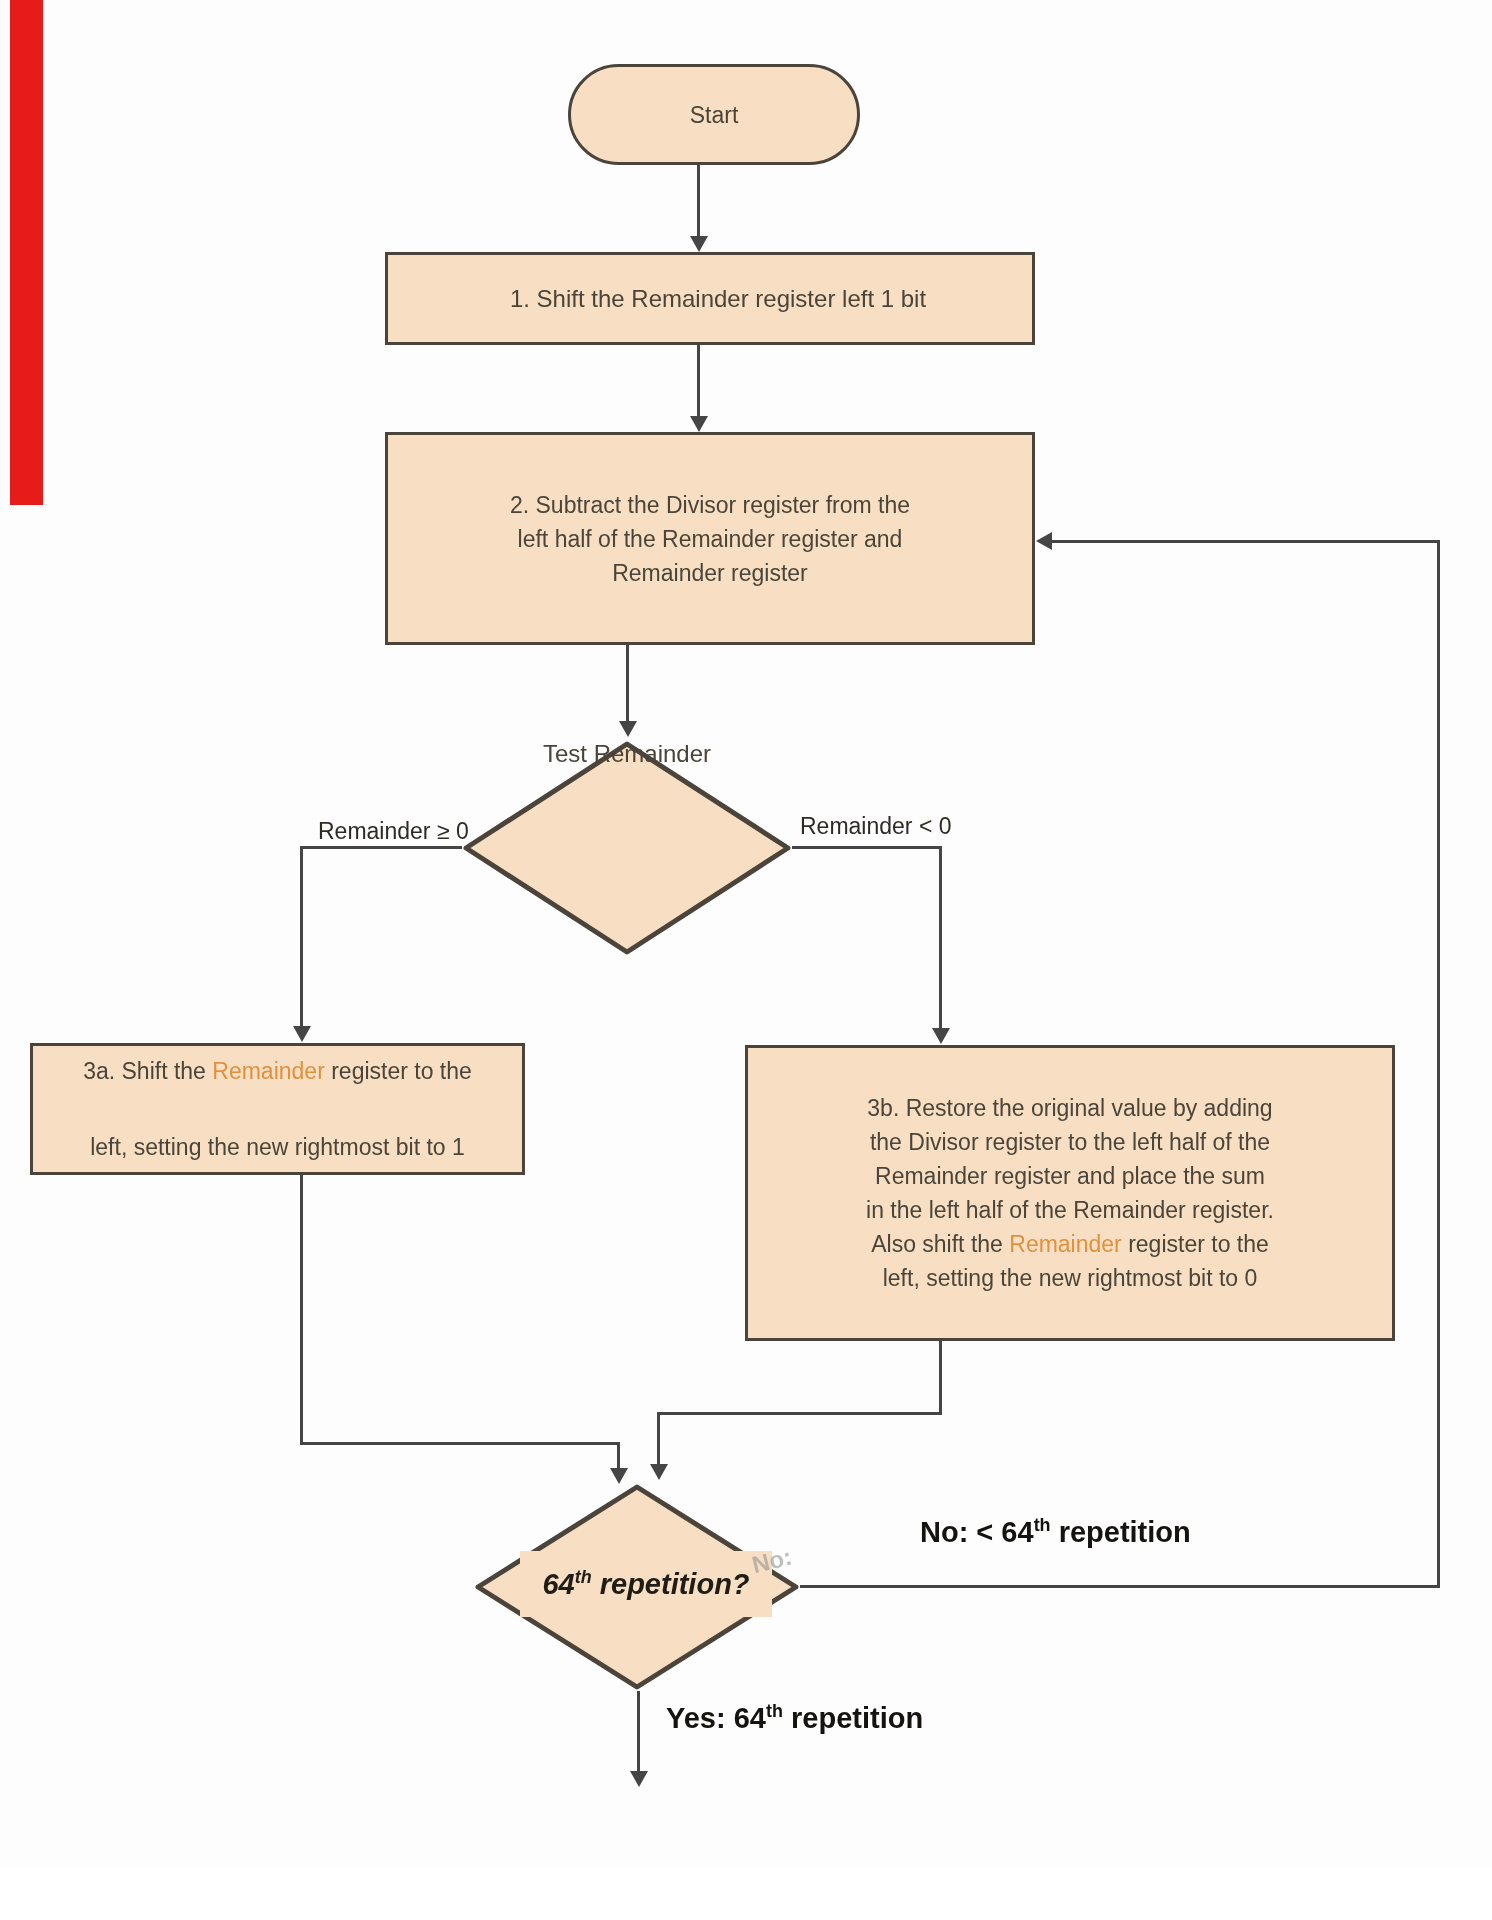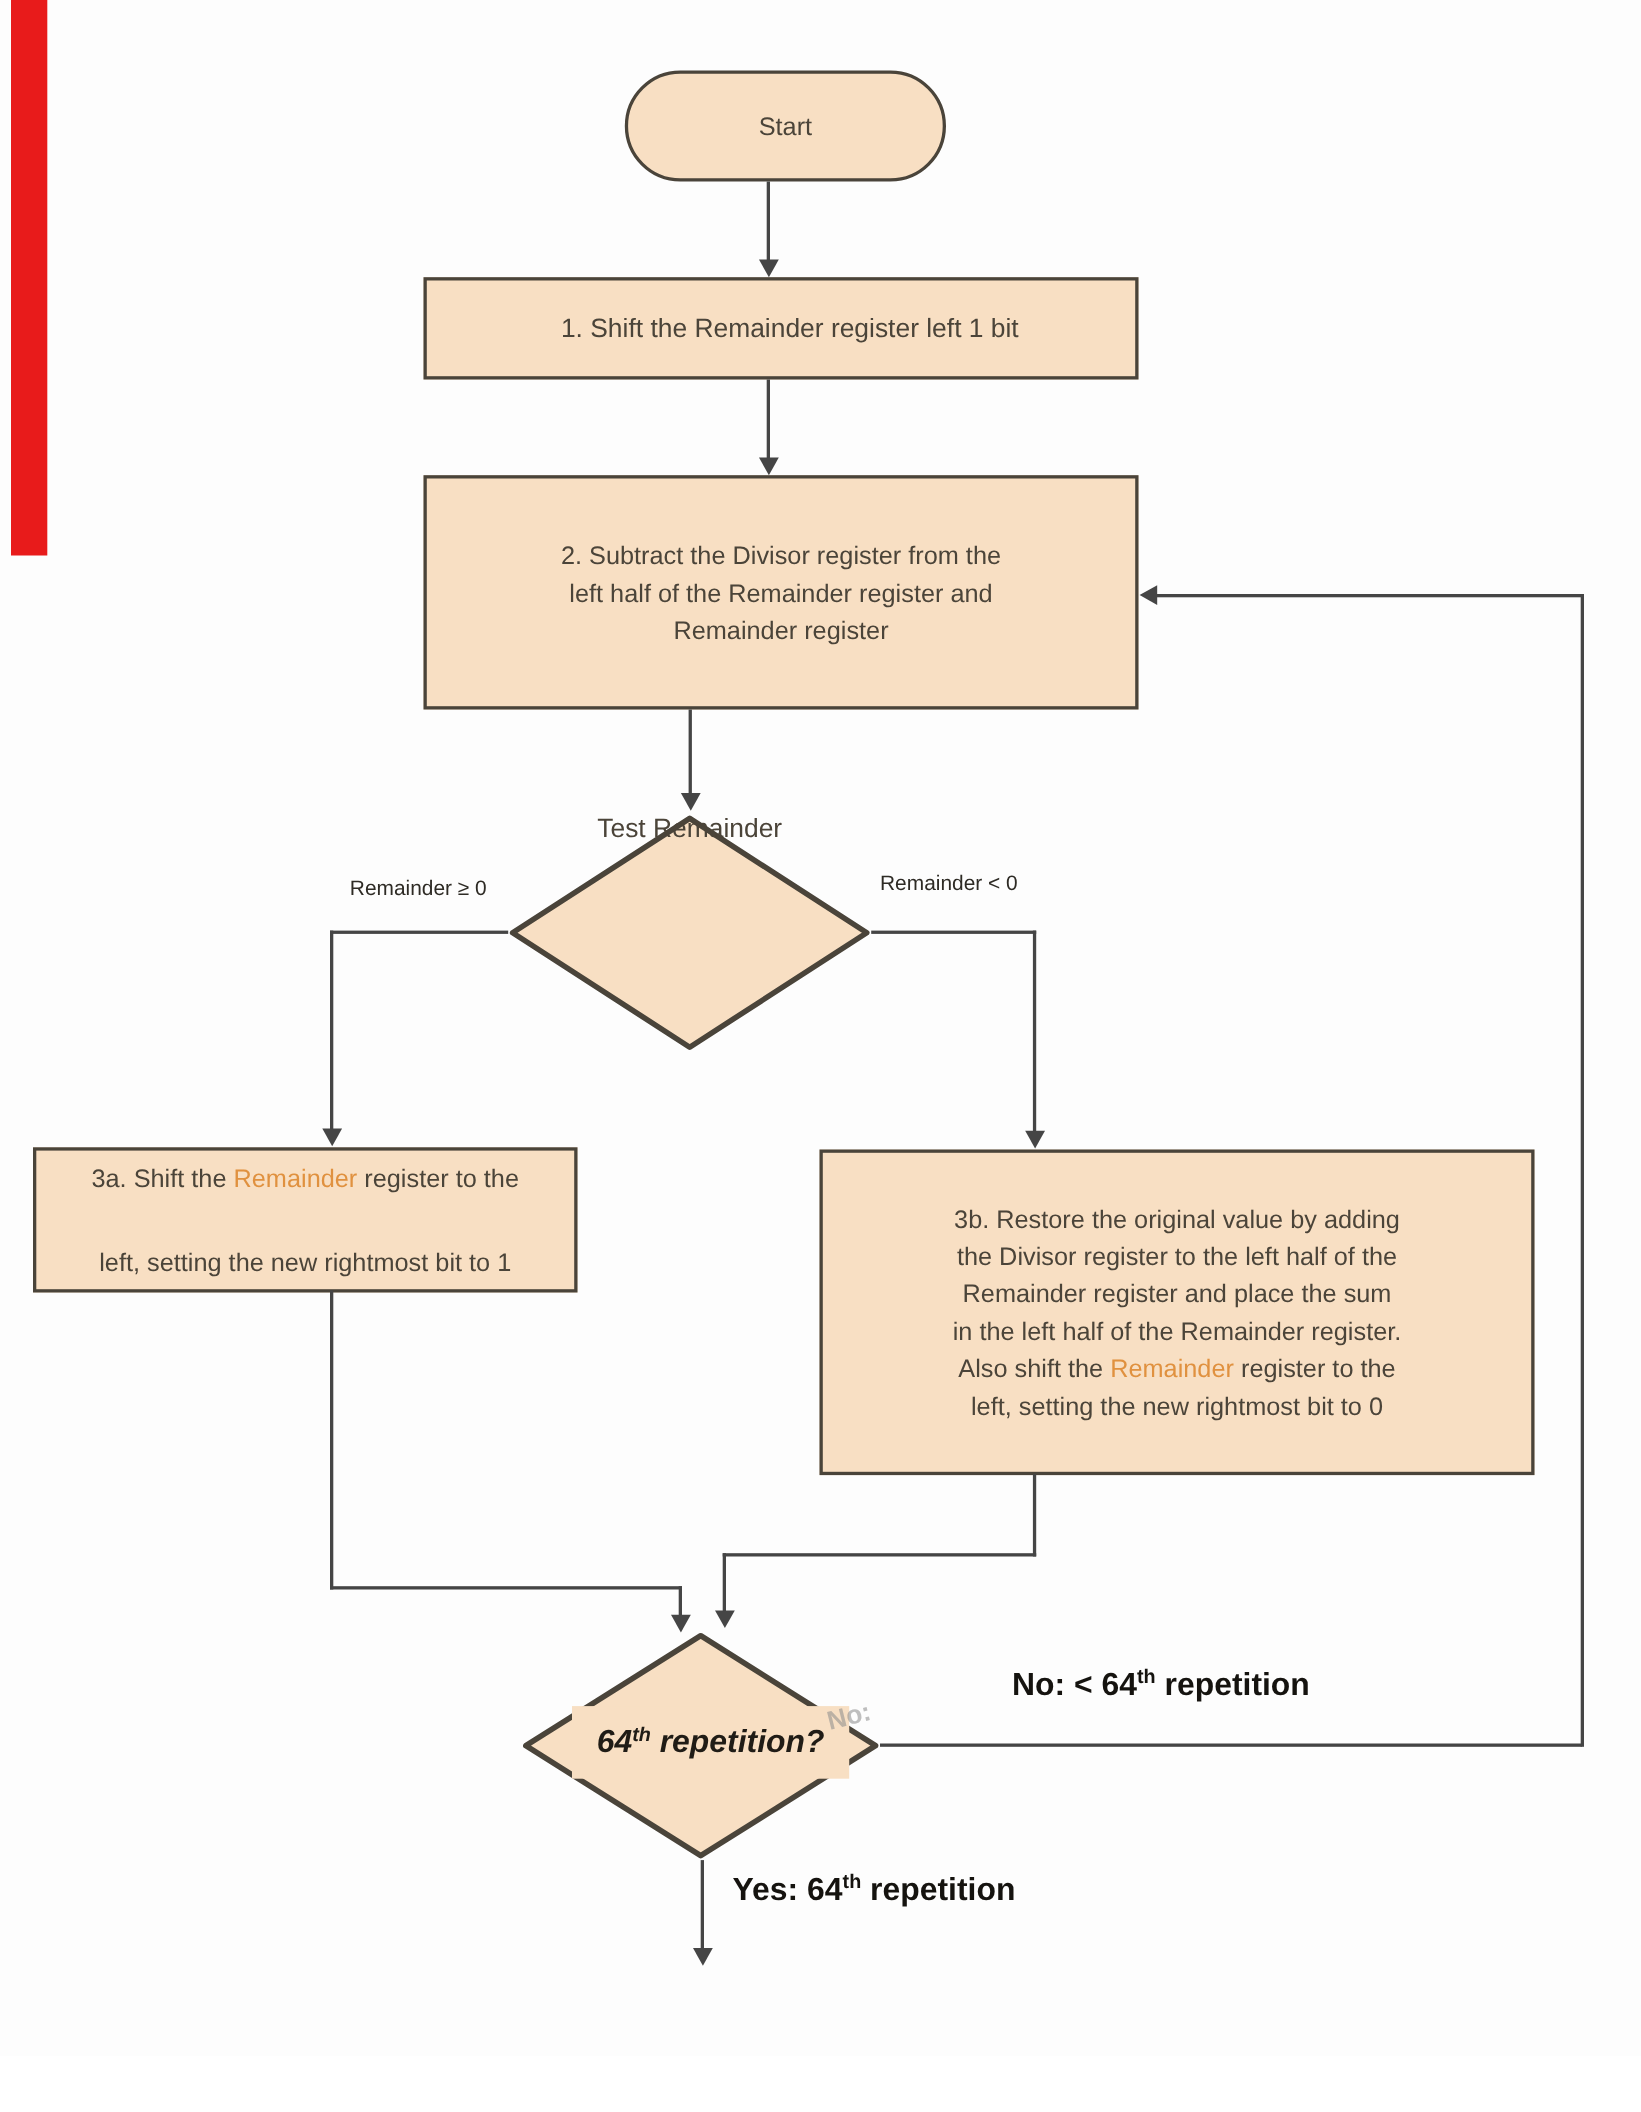--- a/index.html
+++ b/index.html
@@ -16,21 +16,21 @@
   .rounded{border-radius:54px;}
   .nline{white-space:nowrap;line-height:34px;font-size:23px;}
   .hl{color:var(--highlight);}
   .line{position:absolute;background:var(--line);}
   .hline{height:3px;}
   .vline{width:3px;}
   .arr-down{position:absolute;width:0;height:0;border-left:9px solid transparent;
     border-right:9px solid transparent;border-top:16px solid var(--line);}
   .arr-left{position:absolute;width:0;height:0;border-top:9px solid transparent;
     border-bottom:9px solid transparent;border-right:16px solid var(--line);}
-  .lbl{position:absolute;color:#2e2b25;font-size:19px;white-space:nowrap;}
+  .lbl{position:absolute;color:#2e2b25;font-size:23px;white-space:nowrap;margin-top:20px;}
   .lbl-bold{position:absolute;color:var(--label_dark);font-weight:bold;font-size:29px;white-space:nowrap;}
   .diamond{position:absolute;}
   .diamond polygon{fill:var(--node_fill);stroke:var(--node_border);stroke-width:5;stroke-linejoin:round;}
   .diamond-text{position:absolute;display:flex;align-items:flex-start;justify-content:center;
     color:var(--text);font-size:24px;white-space:nowrap;}
   sup{font-size:0.62em;vertical-align:super;line-height:0;}
   #red-bar{position:absolute;background:var(--red_bar);}
   #bottom-rule{position:absolute;background:var(--rule);}
   #rep-band{position:absolute;background:var(--node_fill);display:flex;align-items:center;justify-content:center;
     font-weight:bold;font-size:29px;color:#201c16;white-space:nowrap;font-style:italic;}

